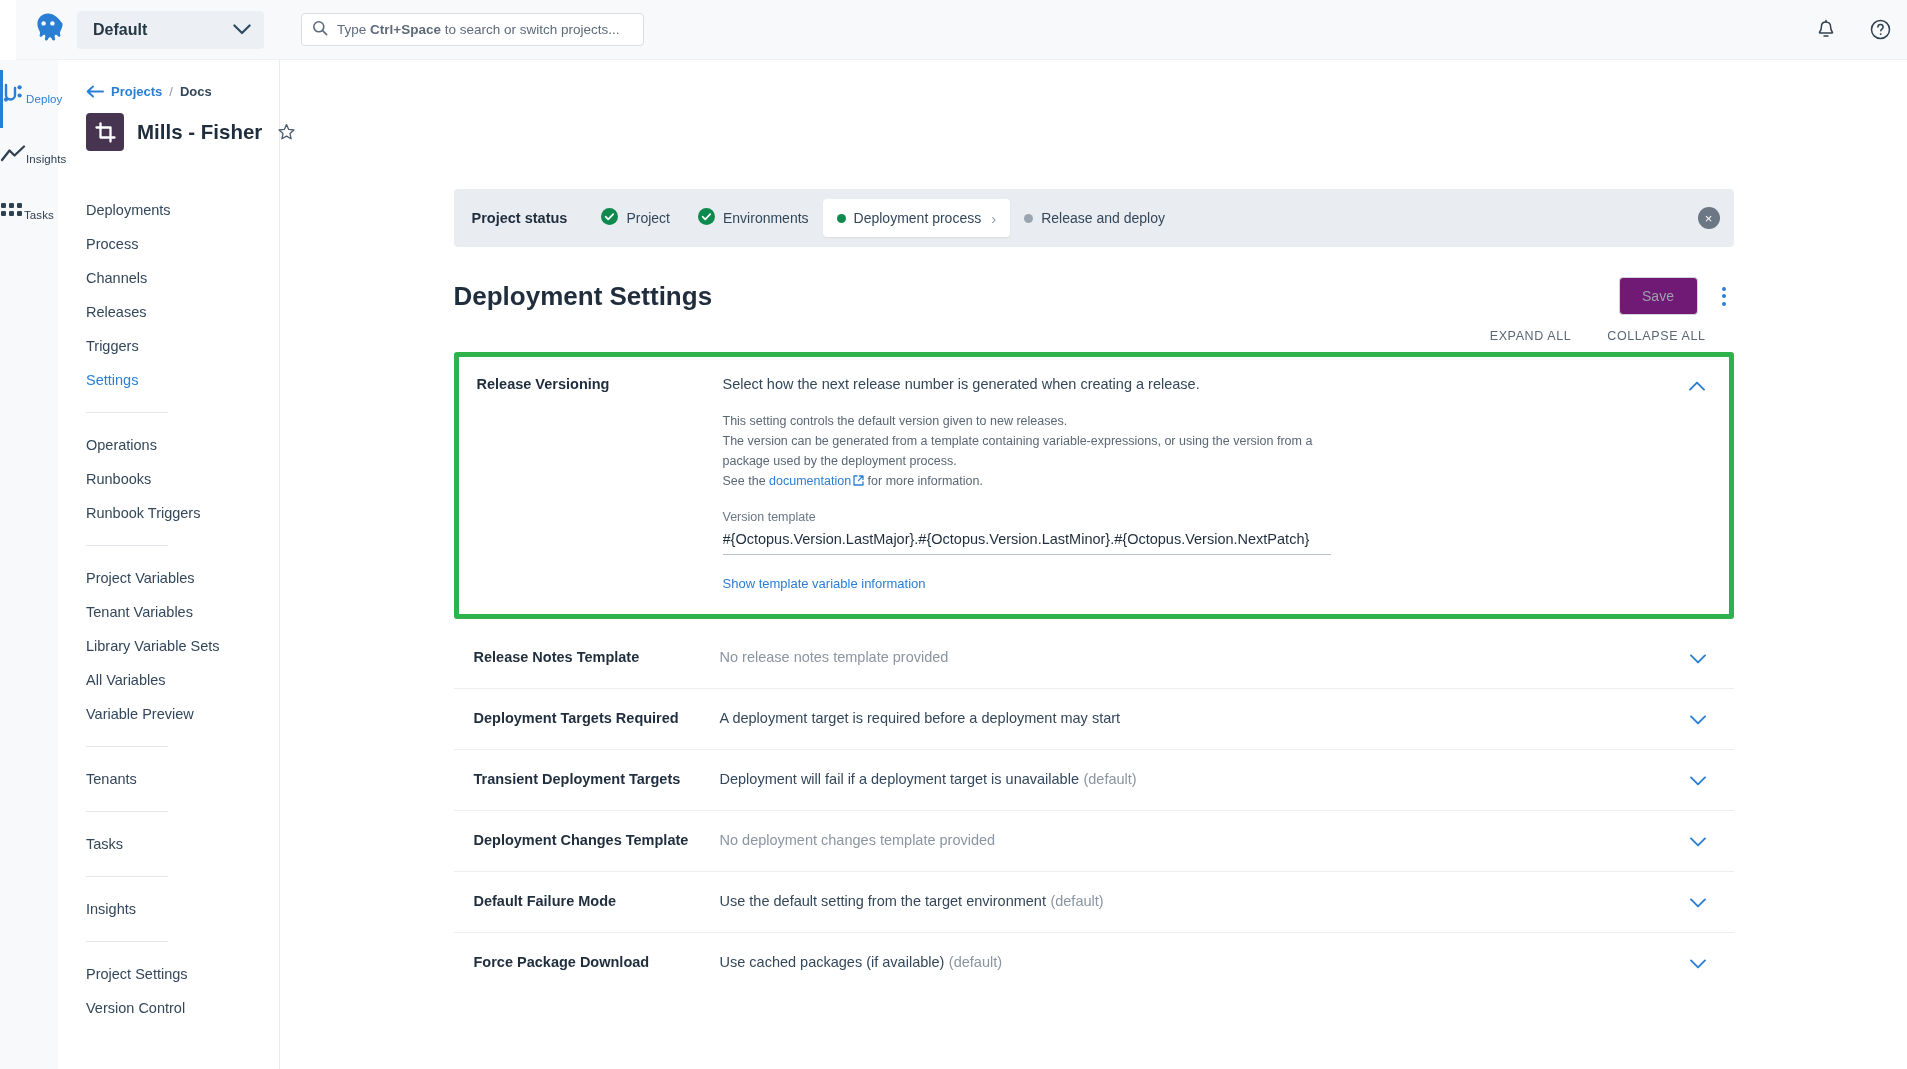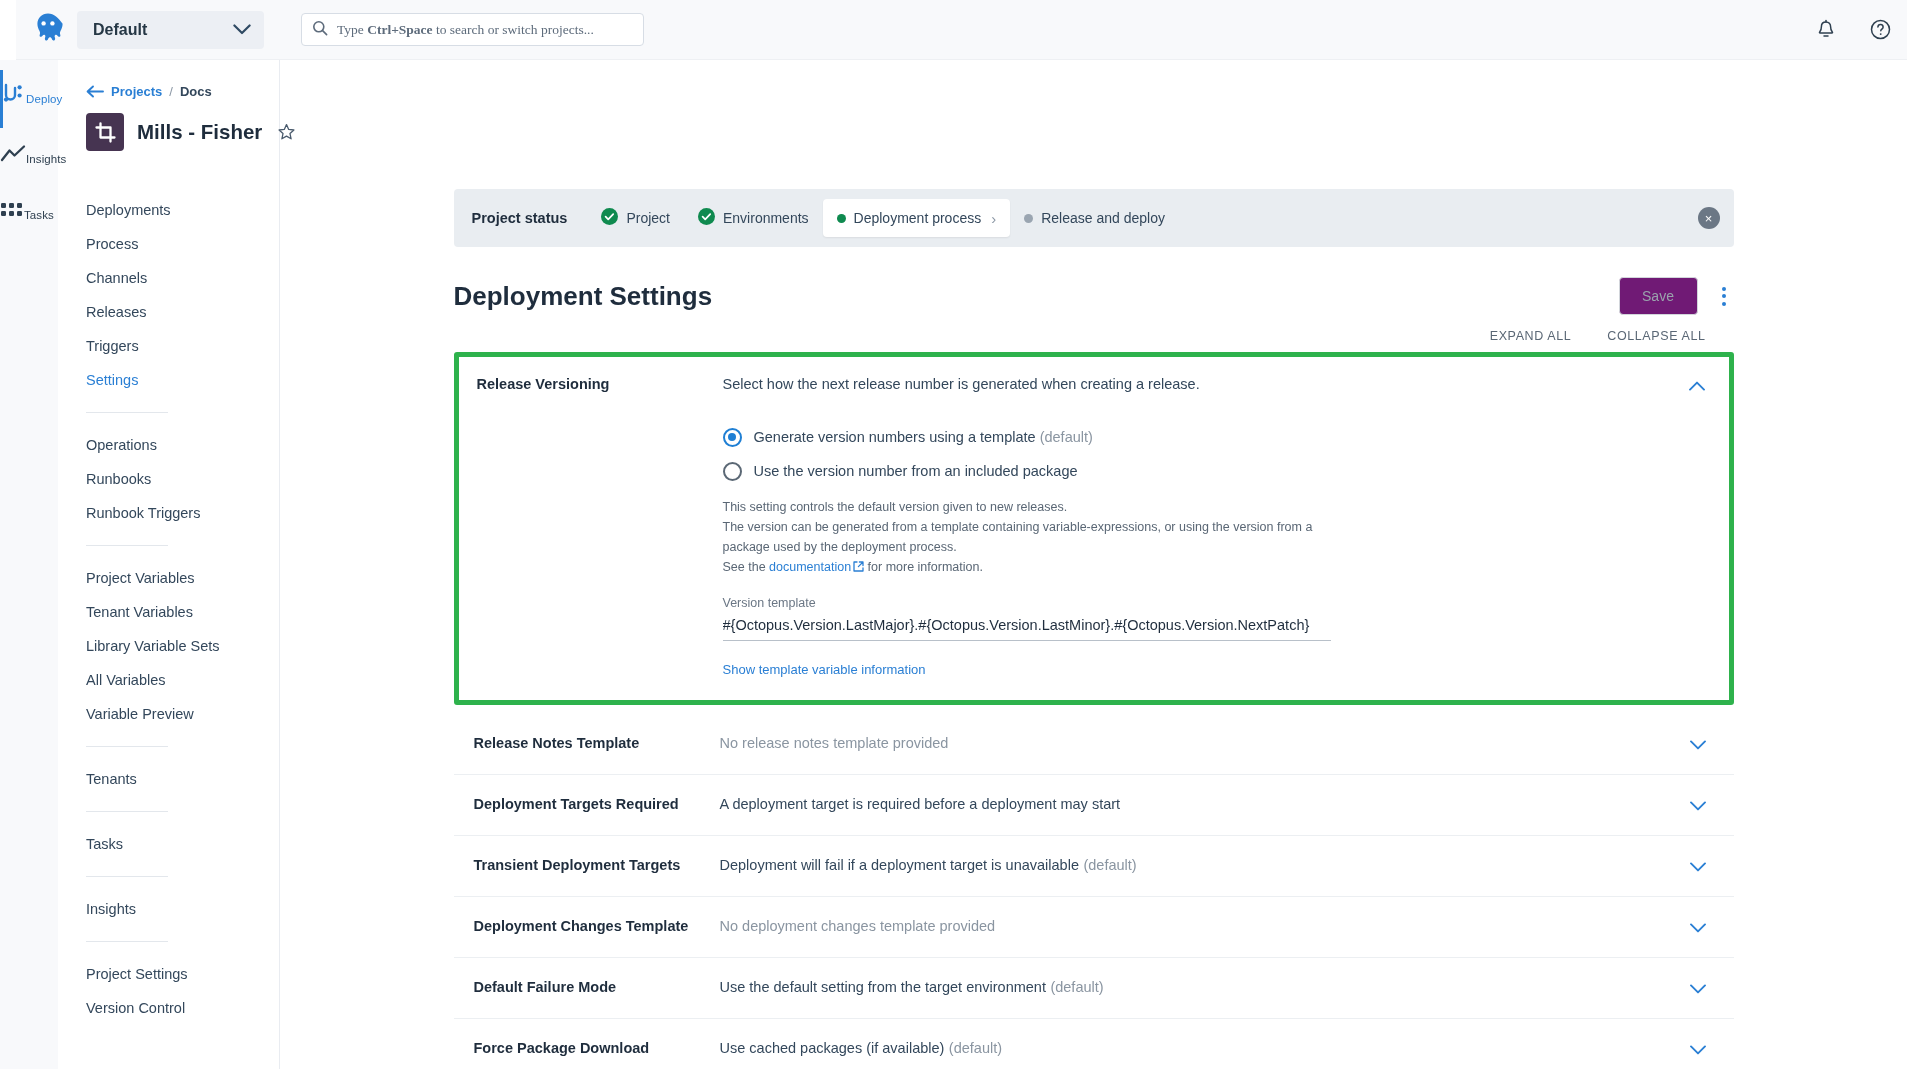--- a/index.html
+++ b/index.html
@@ -213,21 +213,21 @@
     </span>
   </div>
 
   <div class="searchbox">
     <span>
       <svg width="16" height="16" viewBox="0 0 16 16">
           <circle cx="6.8" cy="6.8" r="5" stroke="#5d6b7b" stroke-width="1.6" fill="none"></circle>
           <path d="M10.6 10.6L14.6 14.6" stroke="#5d6b7b" stroke-width="1.6" stroke-linecap="round"></path>
         </svg>
     </span>
-    <div style="font-size:13.5px;color:#5d6b7b;white-space:nowrap;font-family:Liberation Serif, serif;">
+    <div style="font-size:13.5px;color:#5d6b7b;white-space:nowrap;">
       <span>Type </span><span class="ph-hint">Ctrl+Space</span><span> to search or switch projects...</span>
     </div>
   </div>
 
   <div class="topbar-right">
     <div class="icon-btn">
       <svg width="22" height="22" viewBox="0 0 22 22">
           <path d="M11 3c-2.8 0-4.6 2-4.6 4.7 0 3.6-1.1 4.6-1.8 5.4-.3.4 0 .9.4.9h12c.4 0 .7-.5.4-.9-.7-.8-1.8-1.8-1.8-5.4C15.6 5 13.8 3 11 3z" stroke="#2f4050" stroke-width="1.5" fill="none" stroke-linejoin="round"></path>
           <path d="M9 17h4" stroke="#2f4050" stroke-width="1.5" stroke-linecap="round"></path>
           <path d="M11 1.5v1.4" stroke="#2f4050" stroke-width="1.5" stroke-linecap="round"></path>
@@ -406,33 +406,20 @@
       <span>EXPAND ALL</span>
       <span>COLLAPSE ALL</span>
     </div>
 
     <div class="highlight-card">
       <div class="setting-row">
         <div class="setting-label">Release Versioning</div>
         <div class="setting-body">
           <div class="setting-summary">Select how the next release number is generated when creating a release.</div>
 
-          <div class="radio-group">
-            <div class="radio-line">
-              <span class="radio checked"></span>
-              <span class="radio-label">
-                <span>Generate version numbers using a template</span>
-                <span class="muted-paren">(default)</span>
-              </span>
-            </div>
-            <div class="radio-line">
-              <span class="radio"></span>
-              <span class="radio-label">Use the version number from an included package</span>
-            </div>
-          </div>
 
           <div class="help-block">
             <div>This setting controls the default version given to new releases.</div>
             <div>The version can be generated from a template containing variable-expressions, or using the version from a package used by the deployment process.</div>
             <div>
               <span>See the </span><a>documentation</a><span class="ext-ico"><svg width="11" height="11" viewBox="0 0 11 11">
                     <path d="M4 1H1v9h9V7" stroke="#2a7fd4" stroke-width="1.3" fill="none" stroke-linecap="round" stroke-linejoin="round"></path>
                     <path d="M6.4 1H10v3.6M10 1L5.4 5.6" stroke="#2a7fd4" stroke-width="1.3" fill="none" stroke-linecap="round" stroke-linejoin="round"></path>
                   </svg></span><span> for more information.</span>
             </div>

